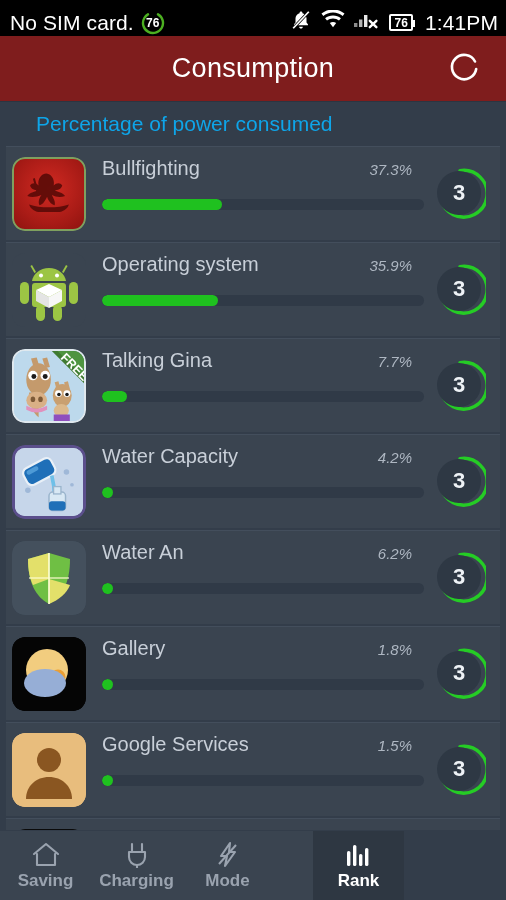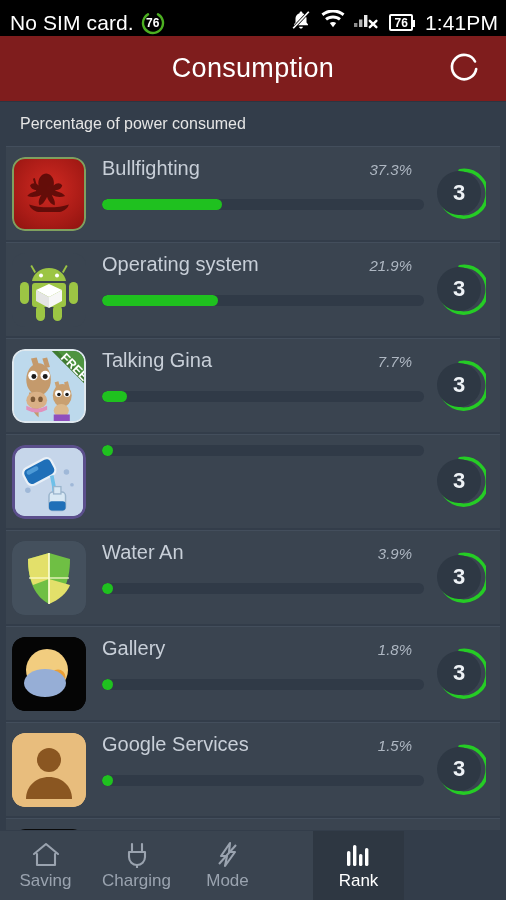--- a/index.html
+++ b/index.html
@@ -43,22 +43,22 @@
     border-bottom:1px solid #2c3541;
   }
   .titlebar .title{ color:#fff; font-size:27px; letter-spacing:.3px; }
   .refresh-btn{
     position:absolute; right:18px; top:50%; transform:translateY(-50%);
     width:48px; height:48px; display:flex; align-items:center; justify-content:center;
   }
 
   
   .section-head{
-    height:44px; display:flex; align-items:center; padding-left:20px;
-    color:#e5e5e5; font-size:16px; background:#333d4a;
+    height:44px; display:flex; align-items:center; padding-left:36px;
+    color:#0ea5e9; font-size:21px; background:#333d4a;
   }
 
   
   .list{ background:#333d4a; height:684px; overflow:hidden; position:relative; }
   .row{
     height:94px; background:#3a4450; margin:0 6px 2px 6px;
     display:flex; align-items:center; position:relative;
     border-top:1px solid #434e5c;
   }
   .row .ico{
@@ -84,21 +84,21 @@
     position:absolute; left:3px; top:3px; width:44px; height:44px;
     border-radius:50%; background:#2e3844;
     display:flex; align-items:center; justify-content:center;
     color:#eef2f6; font-size:22px; font-weight:bold;
   }
   .badge svg{ position:absolute; left:0; top:0; }
 
   
   .navbar{
     position:absolute; left:0; bottom:0; width:404px; height:69px;
-    background:#3a4450; display:flex;
+    background:#3a4450; display:flex;font-weight:bold;
   }
   .navitem{
     flex:1; display:flex; flex-direction:column; align-items:center;
     justify-content:center; gap:3px; color:#9aa3af; font-size:17px;
   }
   .navitem.active{ background:#2e3742; color:#ffffff;margin-left:40px; }
   .navitem .nlabel{ line-height:20px; }
   .navicon{ height:28px; display:flex; align-items:flex-end; }
 
   
@@ -233,21 +233,21 @@
               <polygon points="37,31 50,37 37,44 24,37" fill="#ffffff"></polygon>
               <polygon points="24,37 37,44 37,55 24,48" fill="#e4e4e4"></polygon>
               <polygon points="50,37 37,44 37,55 50,48" fill="#f7f7f7"></polygon>
             </g>
           </svg>
         </div>
       </div>
       <div class="mid">
         <div class="namerow">
           <span class="appname">Operating system</span>
-          <span class="pct">21.9%</span>
+          <span class="pct">35.9%</span>
         </div>
         <div class="bar-track">
           <div class="bar-fill" style="width: 35.9%;"></div>
         </div>
       </div>
       <div class="badge">
         <svg width="52" height="52" viewBox="0 0 52 52">
           <path d="M26 2.6 A23.4 23.4 0 1 1 13 9.3" fill="none" stroke="#25cc25" stroke-width="3.4" stroke-linecap="round"></path>
         </svg>
         <div class="circle">3</div>
@@ -321,20 +321,24 @@
               <rect x="14" y="17" width="14" height="5" rx="2.5" fill="#4e9ad6"></rect>
             </g>
             <path d="M40 30 q3 12 3 22" stroke="#6fc0e8" stroke-width="4" fill="none"></path>
             <rect x="37" y="48" width="18" height="20" rx="4" fill="#d8e8f4" stroke="#9ab4cc" stroke-width="1.6"></rect>
             <rect x="37" y="58" width="18" height="10" rx="3" fill="#1f6fb8"></rect>
             <rect x="42" y="42" width="8" height="8" fill="#d8e8f4" stroke="#9ab4cc" stroke-width="1.4"></rect>
           </svg>
         </div>
       </div>
       <div class="mid">
+        <div class="namerow">
+          <span class="appname">Water Capacity</span>
+          <span class="pct">4.2%</span>
+        </div>
         <div class="bar-track">
           <div class="bar-fill" style="width: 3.5%;"></div>
         </div>
       </div>
       <div class="badge">
         <svg width="52" height="52" viewBox="0 0 52 52">
           <path d="M26 2.6 A23.4 23.4 0 1 1 13 9.3" fill="none" stroke="#25cc25" stroke-width="3.4" stroke-linecap="round"></path>
         </svg>
         <div class="circle">3</div>
       </div>
@@ -349,21 +353,21 @@
             <path d="M37 12 L16 18 C16 30 18 38 21 44 L37 38z" fill="#e3e06a"></path>
             <path d="M37 38 L58 44 C55 52 47 59 37 63z" fill="#e3e06a"></path>
             <path d="M36 12h2v51h-2z" fill="#fdfbd0" opacity=".85"></path>
             <path d="M17 36h40v2H17z" fill="#fdfbd0" opacity=".6"></path>
           </svg>
         </div>
       </div>
       <div class="mid">
         <div class="namerow">
           <span class="appname">Water An</span>
-          <span class="pct">3.9%</span>
+          <span class="pct">6.2%</span>
         </div>
         <div class="bar-track">
           <div class="bar-fill" style="width: 3.5%;"></div>
         </div>
       </div>
       <div class="badge">
         <svg width="52" height="52" viewBox="0 0 52 52">
           <path d="M26 2.6 A23.4 23.4 0 1 1 13 9.3" fill="none" stroke="#25cc25" stroke-width="3.4" stroke-linecap="round"></path>
         </svg>
         <div class="circle">3</div>

